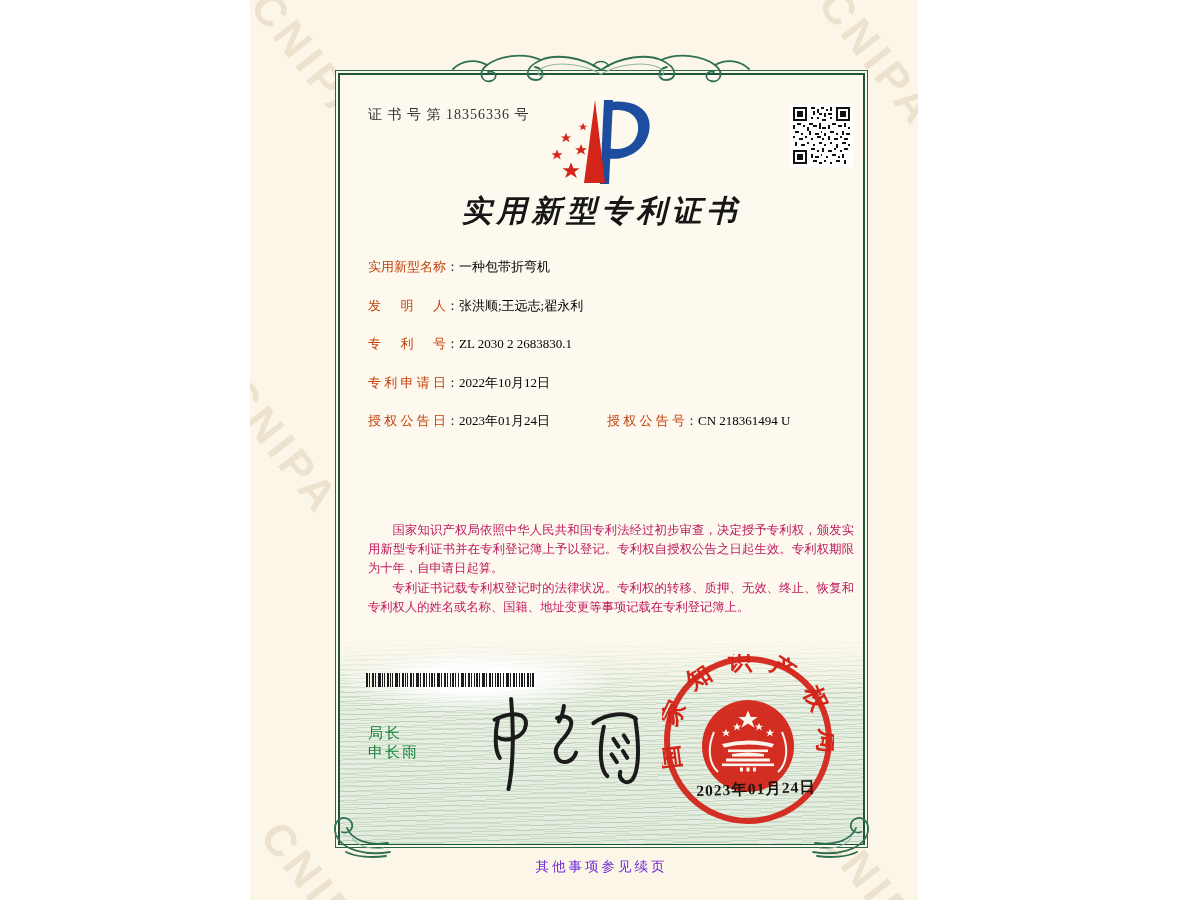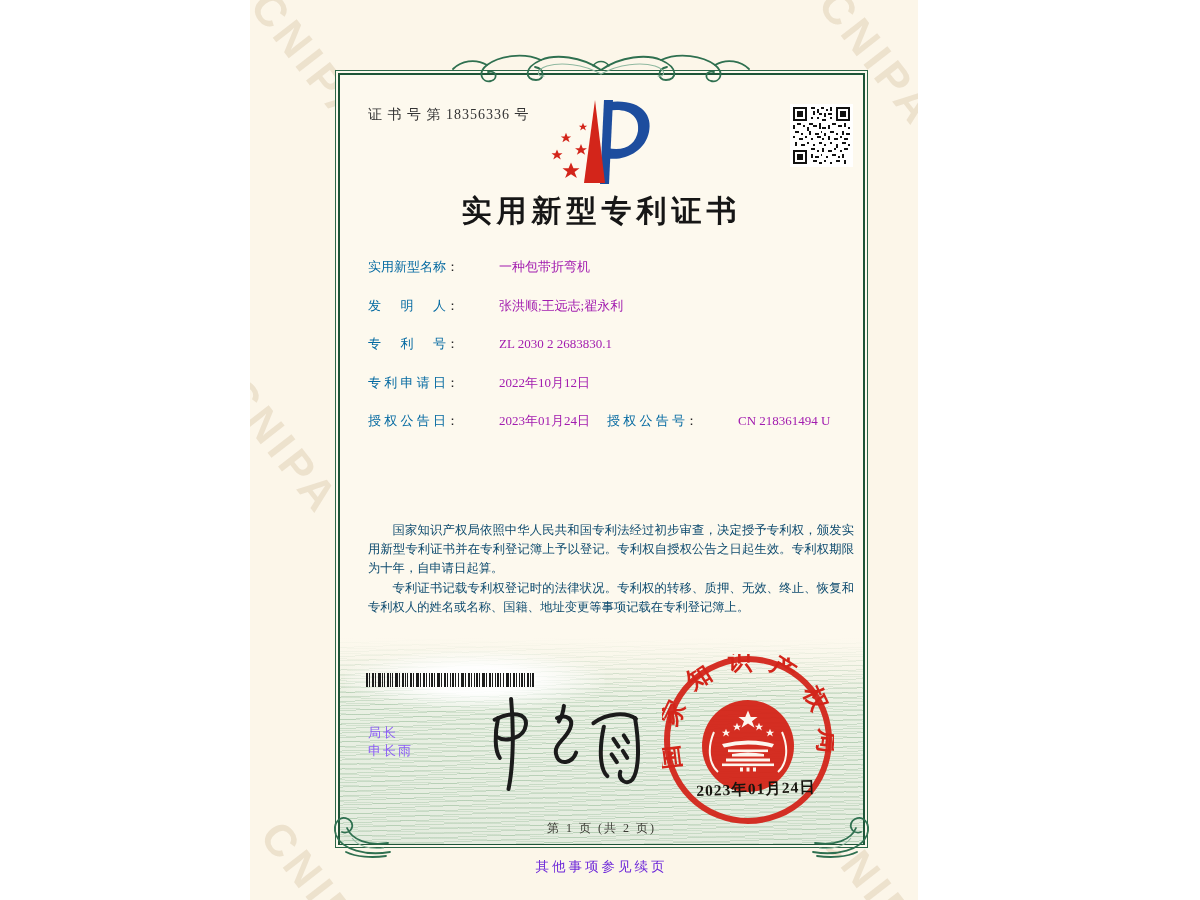--- a/index.html
+++ b/index.html
@@ -42,39 +42,39 @@
   }
   .barcode-pad{
     position:absolute;left:95px;top:650px;width:260px;height:60px;
     background:radial-gradient(ellipse at center,rgba(255,255,255,0.95) 30%,rgba(255,255,255,0) 75%);
   }
   .cert-number{position:absolute;left:118px;top:106px;font-size:14px;letter-spacing:1px;color:#333;}
   .logo{position:absolute;left:290px;top:98px;width:120px;height:90px;}
   .qr{position:absolute;left:540px;top:104px;width:63px;height:63px;background:#fff;padding:3px;box-sizing:border-box;}
   .title{
     position:absolute;left:85px;top:191px;width:533px;text-align:center;
-    font-size:30px;font-weight:bold;letter-spacing:5px;color:#161616;
+    font-size:30px;font-weight:bold;letter-spacing:5px;color:#161616;font-style:italic;
   }
   .fields{position:absolute;left:118px;top:258px;width:486px;}
   .frow{font-size:13px;line-height:17px;margin-bottom:21.5px;white-space:nowrap;position:relative;}
   .flabel{
     display:inline-block;width:78px;text-align:justify;text-align-last:justify;
-    -moz-text-align-last:justify;text-justify:inter-character;vertical-align:top;color:#0369a1;
+    -moz-text-align-last:justify;text-justify:inter-character;vertical-align:top;color:#c2410c;
   }
   .fcolon{display:inline-block;width:13px;color:#262626;}
-  .fvalue{color:#a21caf;margin-left:40px;}
+  .fvalue{color:#000000;}
   .fpair2{position:absolute;left:239px;top:0;}
   .paras{
     position:absolute;left:118px;top:521px;width:486px;
-    font-size:12.3px;line-height:19.2px;text-align:justify;color:#0c4a6e;
+    font-size:12.3px;line-height:19.2px;text-align:justify;color:#be185d;
   }
   .paras p{margin:0;text-indent:2em;}
   .barcode{position:absolute;left:116px;top:673px;width:168px;height:14px;}
   .officer{position:absolute;left:118px;top:724px;font-family:Liberation Mono, monospace;
-    font-size:13px;letter-spacing:2px;color:#8b5cf6;}
+    font-size:15px;letter-spacing:2px;color:#15803d;}
   .officer .name{}
   .signature{position:absolute;left:218px;top:692px;width:185px;height:104px;}
   .seal{position:absolute;left:412px;top:654px;width:172px;height:172px;}
   .seal-date{
     position:absolute;left:418px;top:779px;width:176px;text-align:center;
     font-size:15.5px;font-weight:bold;letter-spacing:1px;color:#17150f;transform:rotate(-2deg);
   }
   .page-num{position:absolute;left:85px;top:820px;width:533px;text-align:center;font-size:12px;color:#3a3a33;letter-spacing:2px;}
   .continuation{position:absolute;left:85px;top:858px;width:533px;text-align:center;font-size:13.5px;color:#6d28d9;letter-spacing:3px;}
 </style>
@@ -259,16 +259,15 @@
           <rect x="5" y="21.5" width="3" height="4"></rect>
       </g>
       <g fill="none" stroke="#fdf6ee" stroke-width="2">
         <path d="M-34,-14 C-41,2 -39,18 -30,26"></path>
         <path d="M34,-14 C41,2 39,18 30,26"></path>
       </g>
     </g>
   </svg>
   <div class="seal-date">2023年01月24日</div>
 
-  <div class="page-num">第 1 页 (共 2 页)</div>
   <div class="continuation">其他事项参见续页</div>
 
 </div>
 
 </body></html>

